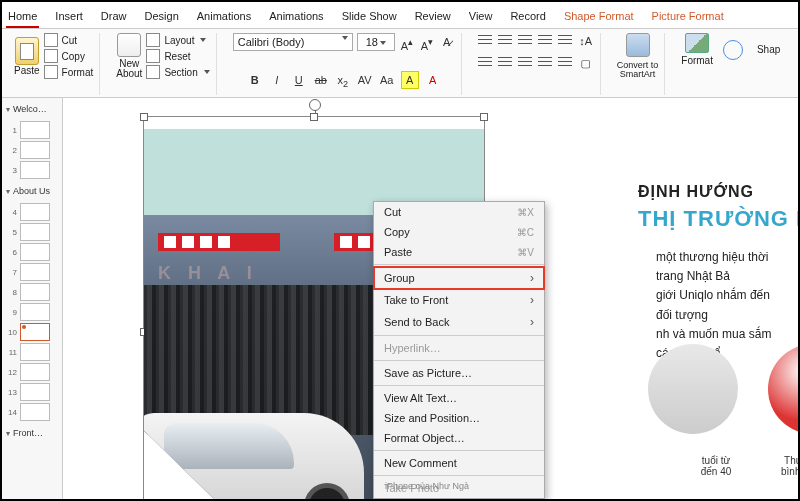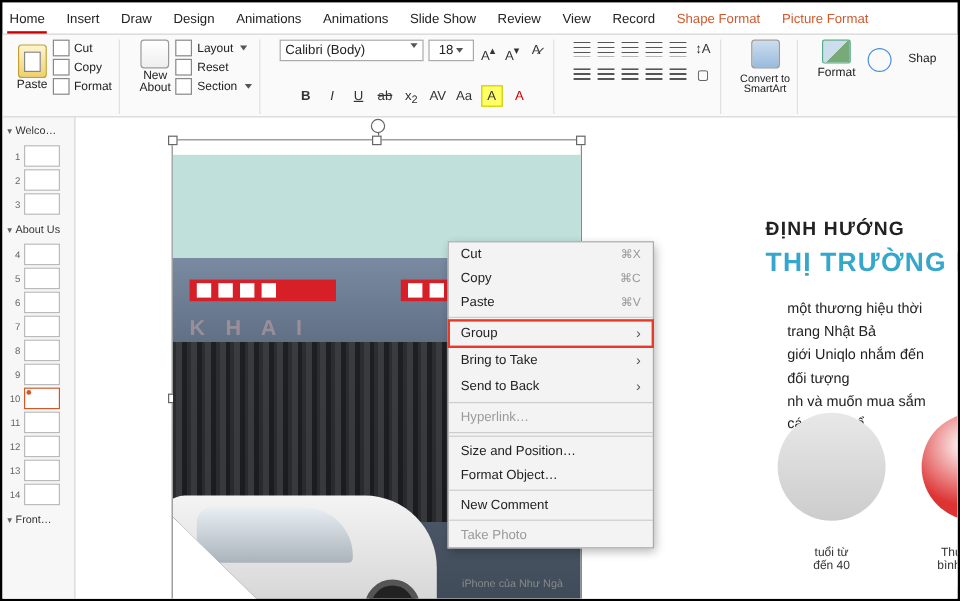--- a/index.html
+++ b/index.html
@@ -29,21 +29,21 @@
 .thumb-num{width:12px;text-align:right;color:#666;font-size:8px}
 .thumb{width:28px;height:16px;background:#fff;border:1px solid #bbb;position:relative}
 .thumb.sel{border:1.5px solid #d05a2c}
 .thumb .dot{position:absolute;top:1px;left:1px;width:4px;height:4px;background:#d05a2c;border-radius:50%}
 .canvas-wrap{flex:1;background:#fff;position:relative;overflow:hidden}
 .slide{position:absolute;left:120px;top:10px;right:0;bottom:10px;background:#fff}
 .headline1{position:absolute;left:455px;top:75px;font-size:16px;font-weight:700;letter-spacing:1px}
 .headline2{position:absolute;left:455px;top:98px;font-size:22px;font-weight:900;color:#36a7cc;letter-spacing:1px;white-space:nowrap}
 .para{position:absolute;left:473px;top:140px;right:22px;font-size:12px;line-height:1.6;color:#222}
 .cap{position:absolute;bottom:12px;font-size:10px;color:#333;text-align:center;width:110px}
-.cap1{left:455px}
+.cap1{left:478px}
 .cap2{left:580px}
 .circ{position:absolute;width:90px;height:90px;border-radius:50%;background:#ddd;overflow:hidden}
 .circ1{left:465px;bottom:55px;background:linear-gradient(#e8e8e8,#ccc)}
 .circ2{left:585px;bottom:55px;background:radial-gradient(circle at 40% 30%,#fff,#d33 60%)}
 .sel-box{position:absolute;left:80px;top:18px;width:340px;height:430px;border:1px solid #888}
 .handle{position:absolute;width:6px;height:6px;background:#fff;border:1px solid #666}
 .h-tl{top:-4px;left:-4px}.h-tr{top:-4px;right:-4px}
 .h-t{top:-4px;left:50%;margin-left:-4px}
 .h-l{top:50%;left:-4px;margin-top:-4px}.h-r{top:50%;right:-4px;margin-top:-4px}
 .rot{position:absolute;top:-18px;left:50%;width:10px;height:10px;margin-left:-5px;border:1px solid #666;border-radius:50%;background:#fff}
@@ -335,31 +335,37 @@
           </div>
         <div class="it">
             <span>Paste</span>
             <span class="sc">⌘V</span>
           </div>
         <div class="sep"></div>
         <div class="it sub hl">
             <span>Group</span>
           </div>
         <div class="it sub">
-            <span>Bring to Take</span>
+            <span>Take to Front</span>
           </div>
         <div class="it sub">
             <span>Send to Back</span>
           </div>
         <div class="sep"></div>
         <div class="it dis">
             <span>Hyperlink…</span>
           </div>
         <div class="sep"></div>
-        <div class="sep"></div>
+        <div class="it">
+            <span>Save as Picture…</span>
+          </div>
+        <div class="sep"></div>
+        <div class="it">
+            <span>View Alt Text…</span>
+          </div>
         <div class="it">
             <span>Size and Position…</span>
           </div>
         <div class="it">
             <span>Format Object…</span>
           </div>
         <div class="sep"></div>
         <div class="it">
             <span>New Comment</span>
           </div>

